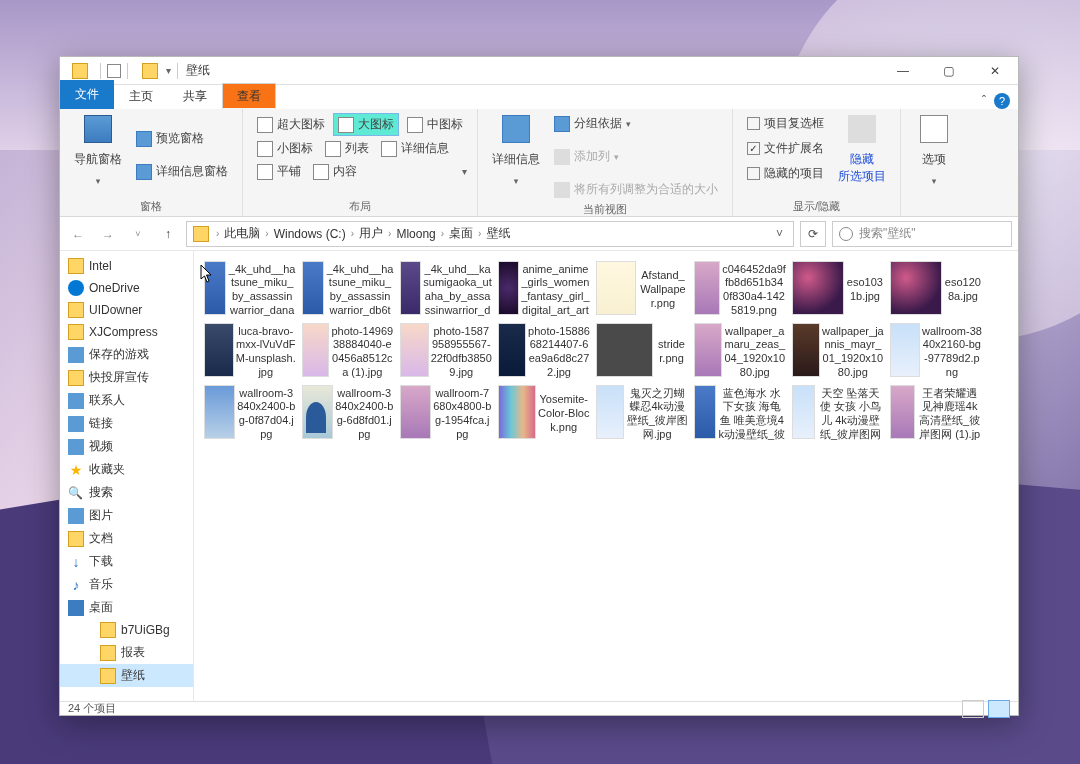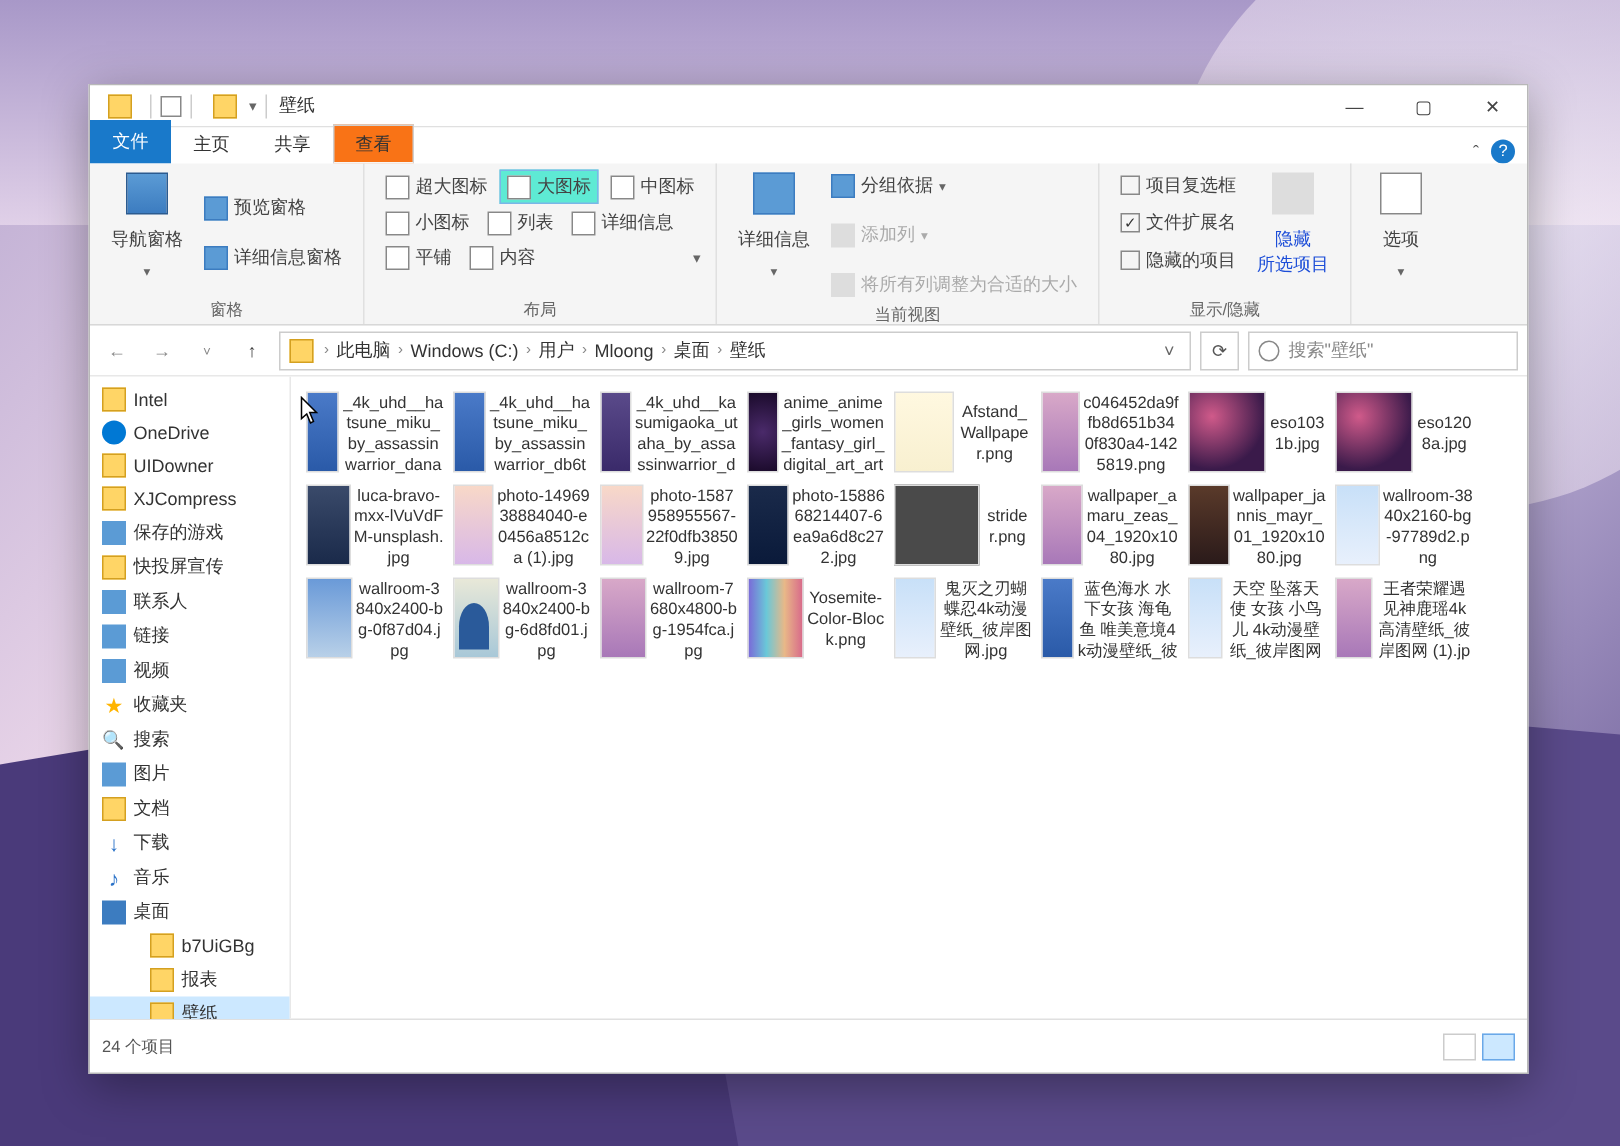--- a/index.html
+++ b/index.html
@@ -80,21 +80,21 @@
 .ico-dl { color:#2a72c8; font-size:14px; display:flex; align-items:center; justify-content:center;}
 .ico-music { color:#2a72c8; font-size:14px; display:flex; align-items:center; justify-content:center;}
 .ico-desktop { background:#3c7cc0; }
 
 .content { flex:1; overflow-y:auto; padding:8px 8px 4px; }
 .grid { display:flex; flex-wrap:wrap; gap:0; }
 .item { width:98px; display:flex; flex-direction:row; align-items:center; padding:2px; font-size:11px; color:#333; text-align:center; }
 .thumb { width:88px; height:54px; margin-bottom:4px; border:1px solid #ddd; position:relative; overflow:hidden; }
 .fname { line-height:1.25; max-height:5em; overflow:hidden; word-break:break-all; padding:0 2px;}
 
-.statusbar { height:36px; border-top:1px solid #e0e0e0; display:flex; align-items:center; font-size:11px; color:#555; padding:0 8px;}
+.statusbar { height:14px; border-top:1px solid #e0e0e0; display:flex; align-items:center; font-size:11px; color:#555; padding:0 8px;}
 .sb-right { margin-left:auto; display:flex; gap:4px; }
 .sb-view { width:22px; height:18px; border:1px solid #ccc; }
 .sb-view.active { background:#cce8ff; border-color:#6aa8e8; }
 
 .t-dark { background:linear-gradient(#1a2a4a,#0a1a3a); }
 .t-blue { background:linear-gradient(#4a7ac8,#2a5aa8); }
 .t-purple { background:linear-gradient(#5a4a8a,#3a2a6a); }
 .t-pale { background:linear-gradient(#fff8e0,#f8f0d0); }
 .t-space { background:radial-gradient(circle at 50% 50%, #4a2a6a, #1a0a2a); }
 .t-nebula { background:radial-gradient(circle at 30% 30%, #d05a8a, #3a1a4a 70%); }

